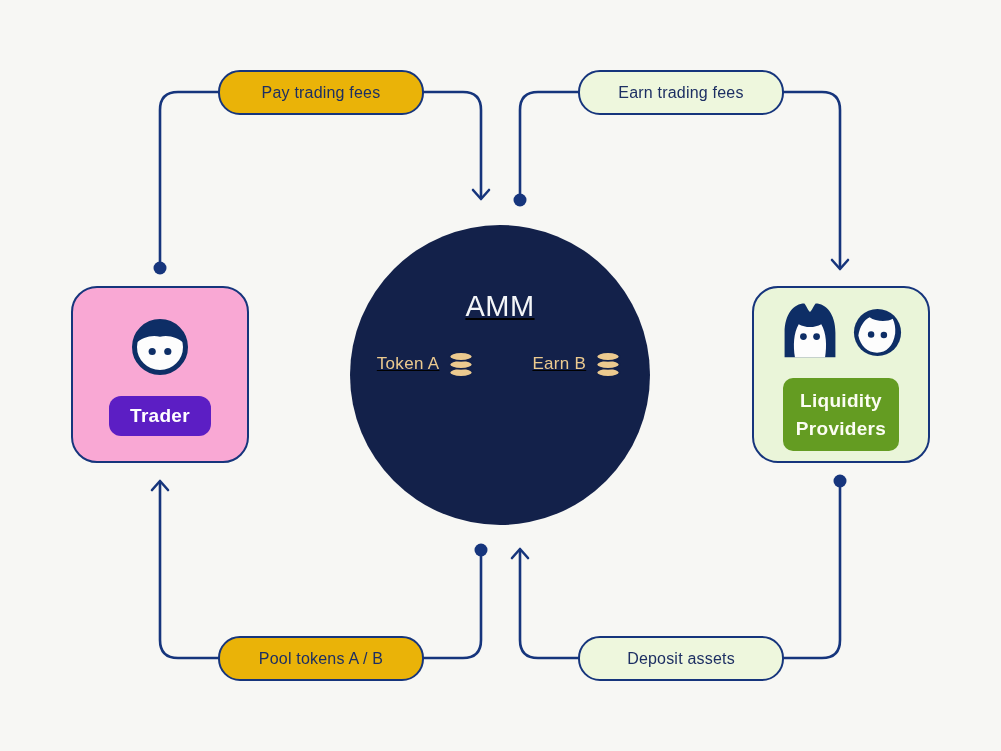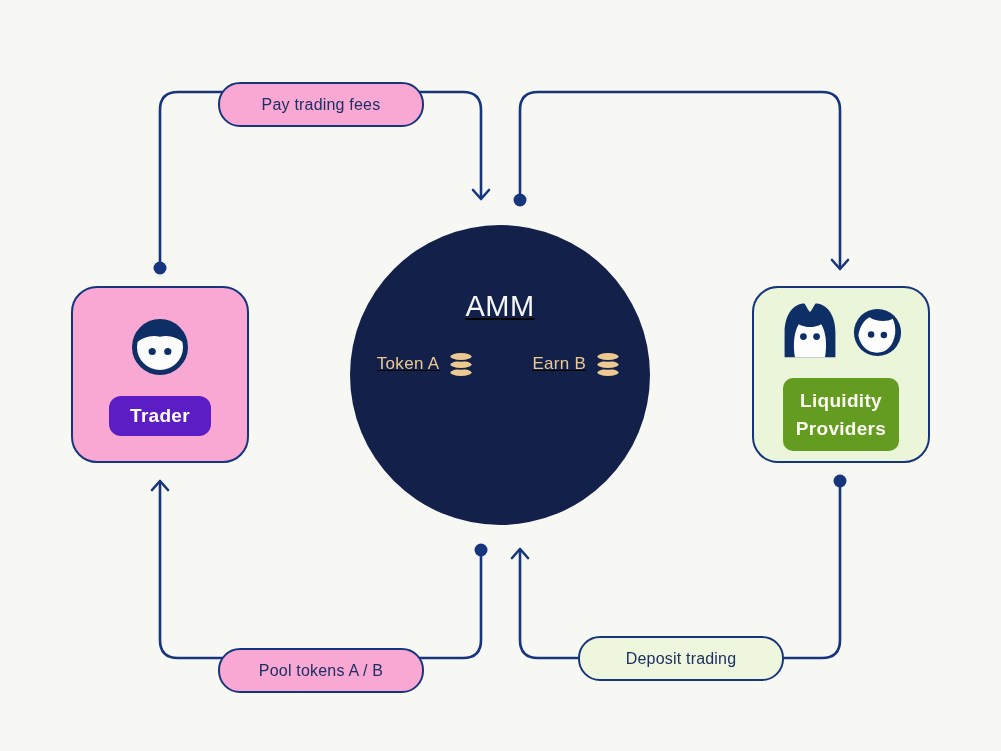--- a/index.html
+++ b/index.html
@@ -10,21 +10,21 @@
   }
   .wires { position:absolute; left:0; top:0; width:1001px; height:751px; }
 
   
   .pill {
     position:absolute; width:206px; height:45px; box-sizing:border-box;
     border:2px solid #16357c; border-radius:22px;
     display:flex; align-items:center; justify-content:center;
     font-size:16px; font-weight:500; color:#1d2f63; letter-spacing:.2px;
   }
-  .pill.lavender { background:#f9a8d4;margin-top:12px; }
+  .pill.lavender { background:#eab308; }
   .pill.green    { background:#eef7dd; }
   .pill-pay     { left:218px; top:70px; }
   .pill-earn    { left:578px; top:70px; }
   .pill-swap    { left:218px; top:636px; }
   .pill-deposit { left:578px; top:636px; }
 
   
   .card {
     position:absolute; width:178px; height:177px; box-sizing:border-box;
     border:2px solid #16357c; border-radius:26px;
@@ -82,25 +82,28 @@
       <circle cx="160" cy="268" r="6.5"></circle>
       <circle cx="520" cy="200" r="6.5"></circle>
       <circle cx="481" cy="550" r="6.5"></circle>
       <circle cx="840" cy="481" r="6.5"></circle>
     </g>
   </svg>
 
   <div class="pill lavender pill-pay">
     <span>Pay trading fees</span>
   </div>
+  <div class="pill green pill-earn">
+    <span>Earn trading fees</span>
+  </div>
   <div class="pill lavender pill-swap">
     <span>Pool tokens A / B</span>
   </div>
   <div class="pill green pill-deposit">
-    <span>Deposit trading</span>
+    <span>Deposit assets</span>
   </div>
 
   <div class="card card-trader">
     <div class="faces">
       <svg width="64" height="64" viewBox="0 0 64 64">
         <circle cx="32" cy="33" r="25.5" fill="#fdfdfd" stroke="#0e2e66" stroke-width="5"></circle>
         <path d="M32 7.5 C19 7.5 9.6 17 8 29.5 C14 23.8 23 20.6 32 22.8 C41 20.6 50 23.8 56 29.5 C54.4 17 45 7.5 32 7.5 Z" fill="#0e2e66"></path>
         <circle cx="24.2" cy="37.5" r="3.6" fill="#0e2e66"></circle>
         <circle cx="39.8" cy="37.5" r="3.6" fill="#0e2e66"></circle>
       </svg>

